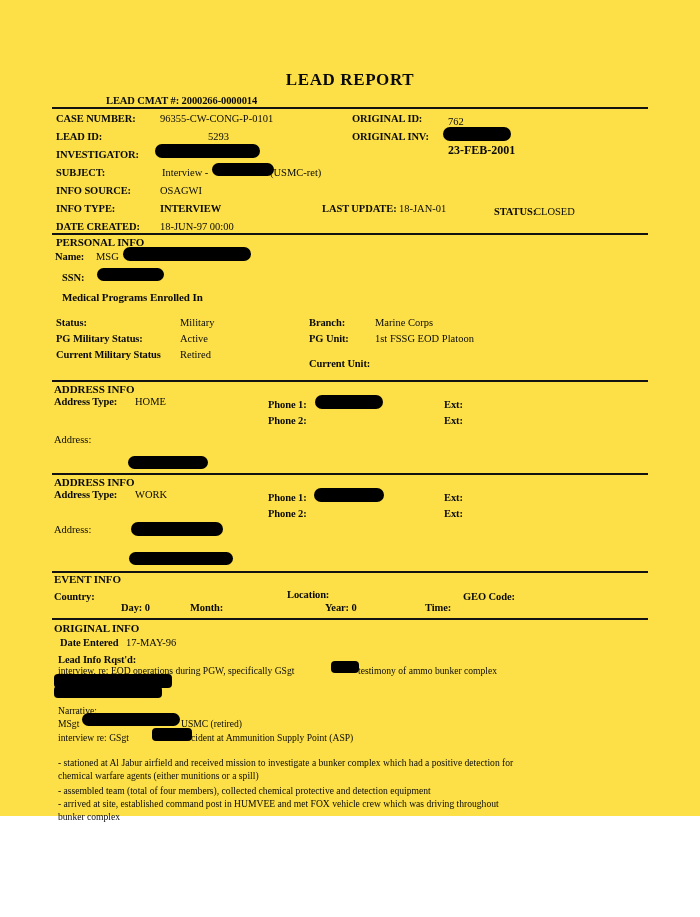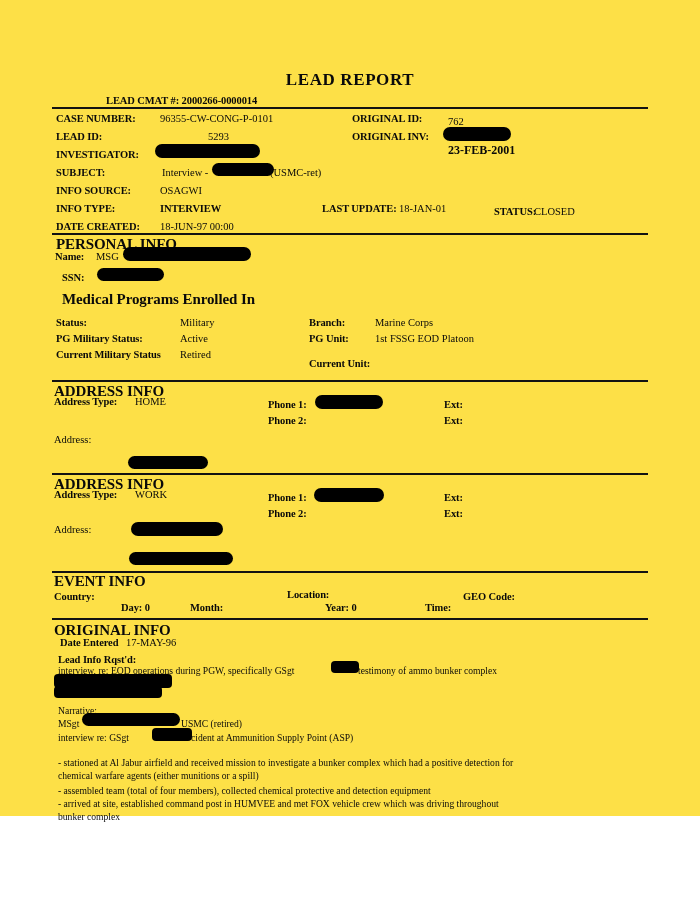--- a/index.html
+++ b/index.html
@@ -63,21 +63,21 @@
     white-space: nowrap;
     letter-spacing: -0.1px;
   }
   .val {
     position: absolute;
     font-size: 10.5px;
     white-space: nowrap;
   }
   .sec-head {
     position: absolute;
-    font-size: 15px;
+    font-size: 11px;
     font-weight: bold;
     letter-spacing: -0.1px;
     white-space: nowrap;
   }
   .narr {
     position: absolute;
     font-size: 9.6px;
     line-height: 13px;
     white-space: pre-wrap;
   }

